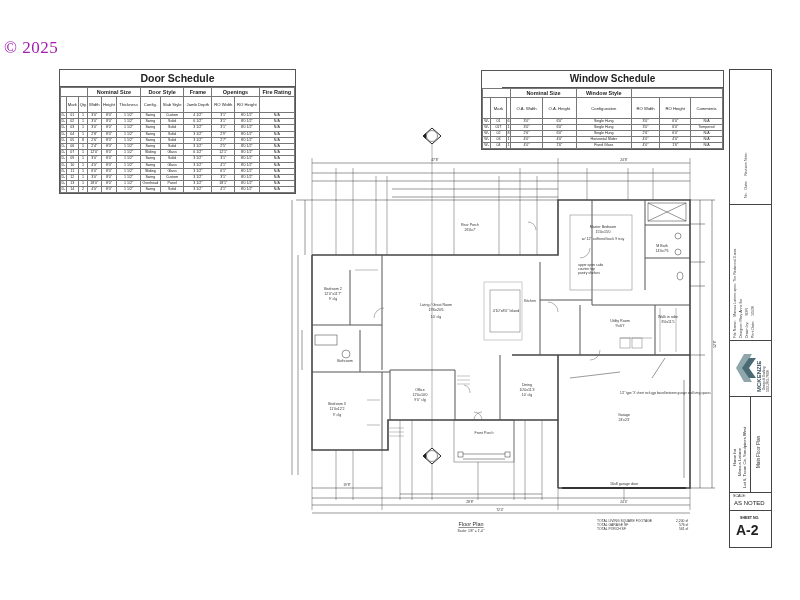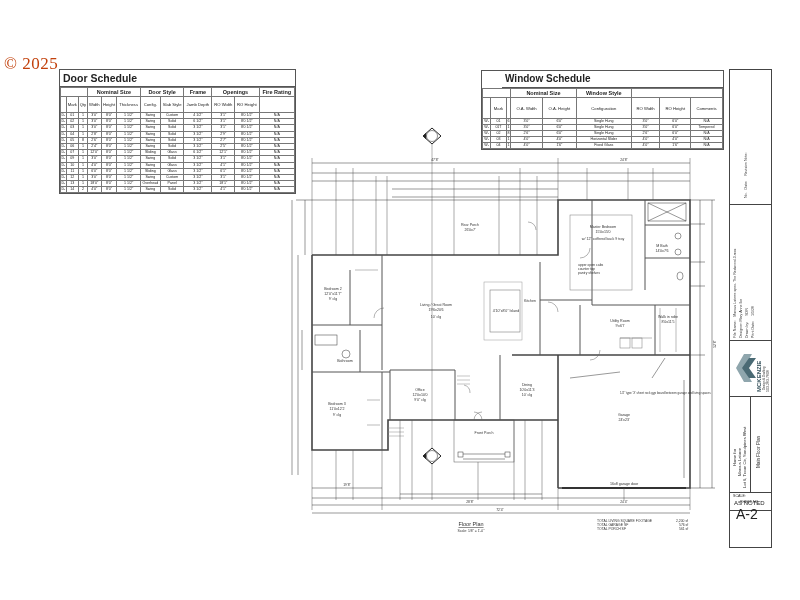--- a/index.html
+++ b/index.html
@@ -1,19 +1,19 @@
 <!DOCTYPE html>
 <html><head>
 <meta charset="utf-8">
 <style>
   html,body{margin:0;padding:0;background:#fff;}
   body{width:800px;height:600px;position:relative;overflow:hidden;font-family:"Liberation Sans",sans-serif;color:#222;}
-  .copyright{position:absolute;left:4px;top:38px;font-family:"Liberation Serif",serif;font-size:17px;color:#c2410c;letter-spacing:0.5px;margin-top:16px;}
+  .copyright{position:absolute;left:4px;top:38px;font-family:"Liberation Serif",serif;font-size:17px;color:#a21caf;letter-spacing:0.5px;}
   .sched{position:absolute;border:1px solid #555;background:#fff;}
-  .sched .title{font-weight:bold;font-size:10.5px;padding:2px 3px;border-bottom:1px solid #555;height:12px;line-height:12px;}
+  .sched .title{font-weight:bold;font-size:10.5px;padding:2px 3px;border-bottom:1px solid #555;height:12px;line-height:12px;text-align:center;}
   .sched table{border-collapse:collapse;width:100%;}
   .sched td,.sched th{border:1px solid #777;font-size:3.6px;text-align:center;padding:0;height:5.2px;line-height:5px;white-space:nowrap;overflow:hidden;}
   .sched th{font-weight:normal;font-size:4.2px;}
   .sched th.grp{font-weight:bold;font-size:5.5px;height:8px;}
   .door{left:59px;top:69px;width:235px;}
   .door th.sub{height:15px;font-size:4.2px;white-space:normal;line-height:5px;}
   .window{left:481px;top:70px;width:241px;}
   .window .title{font-size:10px;margin-left:20px;}
   .window th.sub{height:20px;white-space:normal;line-height:5px;font-size:4.2px;}
   .window td{height:5px;}
@@ -616,17 +616,17 @@
     <div style="position:absolute;left:20px;top:0;width:1px;height:96px;background:#444;"></div>
     <div class="vtext" style="left:2px;top:70px;font-size:4.2px;">Home for</div>
     <div class="vtext" style="left:7px;top:80px;font-size:4.2px;">Marcus Latorre</div>
     <div class="vtext" style="left:12px;top:92px;font-size:4.2px;">Lot 6, Troon Cir, Sandpines West</div>
     <div class="vtext" style="left:26px;top:72px;font-size:4.6px;">Main Floor Plan</div>
   </div>
   <div class="tb-sec" style="top:422px;height:18px;">
     <div class="scale-lbl" style="top:2px;">SCALE:</div>
     <div class="scale-val" style="top:8px;">AS NOTED</div>
   </div>
-  <div style="position:absolute;left:0;top:424px;width:41px;height:37px;">
+  <div style="position:absolute;left:0;top:440px;width:41px;height:37px;font-weight:bold;">
     <div class="scale-lbl" style="top:6px;left:10px;">SHEET NO.</div>
     <div class="sheet-no" style="top:12px;">A-2</div>
   </div>
 </div>
 
 </body></html>

